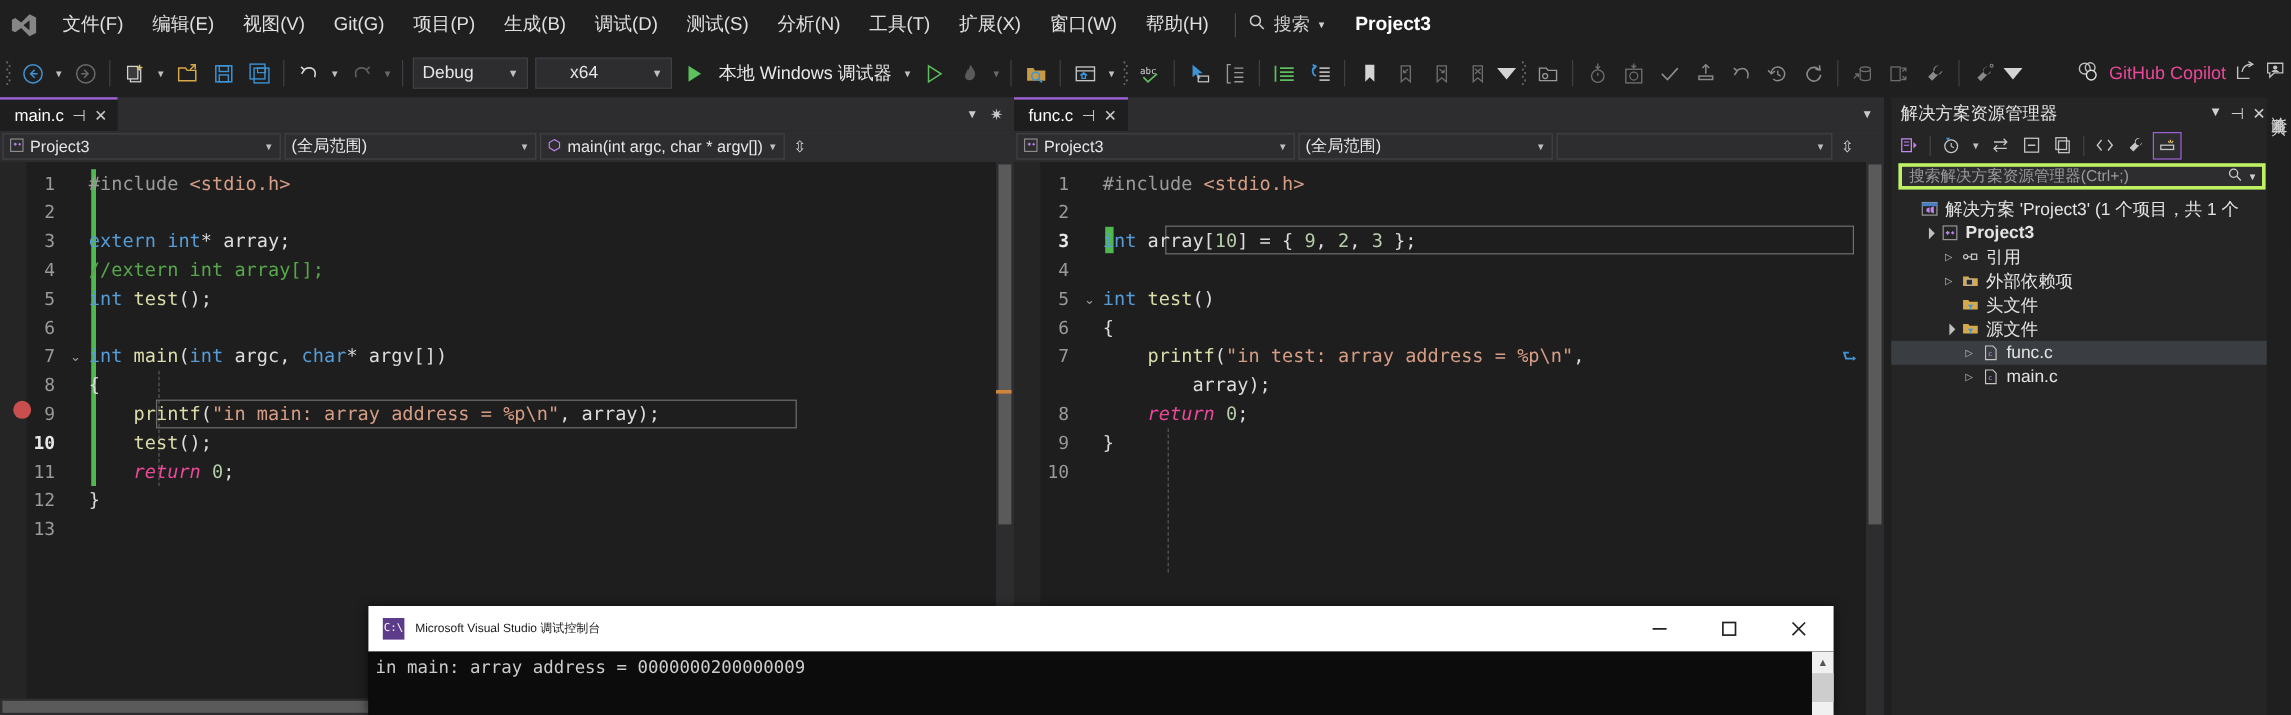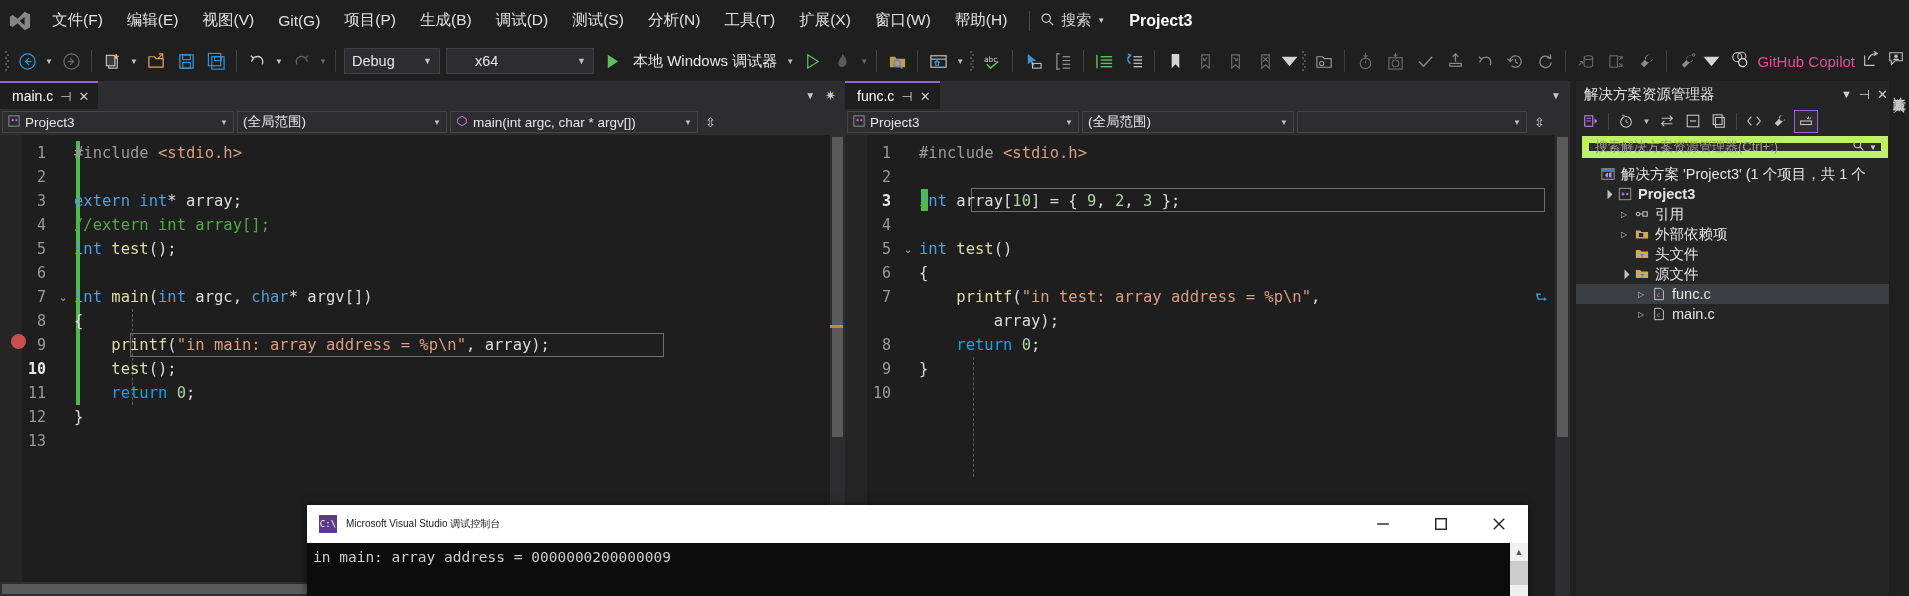--- a/index.html
+++ b/index.html
@@ -47,21 +47,21 @@
   .tb.small { min-width: 14px; }
   .tsep { width: 1px; height: 22px; background: #3f3f46; margin: 0 5px; }
   .combo {
     height: 26px; background: #2d2d30; border: 1px solid #3f3f46; color: #e6e6e6;
     font-size: 14.5px; display: flex; align-items: center; padding: 0 7px;
     margin: 0 3px; position: relative;
   }
   .combo .cval { flex: 1; white-space: nowrap; }
   .combo .carr { margin-left: 10px; color: #c0c0c0; font-size: 9px; }
   .combo.debug { width: 96px; }
-  .combo.plat { width: 148px; padding-left: 28px; }
+  .combo.plat { width: 114px; padding-left: 28px; }
   .run-label { color: #e8e8e8; font-size: 15px; white-space: nowrap; padding: 0 6px; }
   .copilot { display: flex; align-items: center; gap: 7px; margin-left: auto; padding-right: 4px; }
   .copilot-txt { color: #ec4899; font-size: 15px; white-space: nowrap; }
 
   
   .pane { position: absolute; top: 81px; background: #1e1e1e; }
   .pane-left  { left: 0;   width: 845px; height: 515px; }
   .pane-right { left: 845px; width: 725px; height: 515px; }
 
   .tabstrip { height: 28px; background: #2d2d30; display: flex; align-items: stretch; position: relative; }
@@ -101,21 +101,21 @@
   .ctext {
     font-family: "DejaVu Sans Mono", monospace; font-size: 15.5px; white-space: pre;
     color: #dcdcdc; padding-left: 4px;
   }
   .k   { color: #569cd6; }
   .pp  { color: #9b9b9b; }
   .str { color: #d69d85; }
   .cmt { color: #57a64a; }
   .fn  { color: #dcdcaa; }
   .num { color: #b5cea8; }
-  .kw2 { color: #0ea5e9; }
+  .kw2 { color: #ec4899; font-style: italic; }
   .ws  { color: #dcdcdc; }
   .guide { position: absolute; border-left: 1px dashed #5a5a5a; width: 0; }
   .cursor-line-box {
     position: absolute; border: 1px solid #6f6f6f; height: 24px; background: transparent;
   }
   .bp-dot {
     position: absolute; width: 15px; height: 15px; border-radius: 50%;
     background: #c94f4f; left: 11px;
   }
   .green-mark { position: absolute; width: 7px; height: 22px; background: #4fb84f; }
@@ -134,21 +134,21 @@
   .se-header { height: 26px; display: flex; align-items: center; padding: 0 4px 0 8px; }
   .se-title { color: #e4e4e4; font-size: 14.5px; white-space: nowrap; }
   .se-hicons { margin-left: auto; display: flex; align-items: center; gap: 7px; color: #d0d0d0; }
   .se-hicons span { font-size: 11px; }
   .se-toolbar { height: 28px; display: flex; align-items: center; gap: 2px; padding: 0 3px; }
   .setb { width: 24px; height: 23px; display: flex; align-items: center; justify-content: center; }
   .setb svg { width: 16px; height: 16px; }
   .setb.active { border: 1px solid #9c62d6; background: #2d2d30; }
   .se-sep { width: 1px; height: 17px; background: #444; margin: 0 3px; }
   .se-search {
-    height: 22px; margin: 1px 4px 3px 6px; background: #2d2d30; border: 7px solid #bef264;
+    height: 22px; margin: 1px 4px 3px 6px; background: #2d2d30; border: 3px solid #bef264;
     display: flex; align-items: center; padding: 0 4px 0 6px;
   }
   .se-search .sp { color: #9a9a9a; font-size: 13px; flex: 1; white-space: nowrap; }
   .se-search .si { color: #d0d0d0; font-size: 12px; }
   .tree { padding-top: 3px; font-size: 14.5px; color: #e4e4e4; }
   .trow { height: 20px; display: flex; align-items: center; white-space: nowrap; }
   .trow.sel { background: #3a3d41; }
   .tarrow { width: 16px; text-align: center; color: #c0c0c0; font-size: 8px; flex: none; }
   .ticon { width: 20px; display: flex; align-items: center; justify-content: center; flex: none; }
   .tlabel { padding-left: 3px; }
@@ -602,21 +602,21 @@
               <path d="M8.5 6 L11 6 M9.75 4.8 L9.75 7.2" stroke="#c586f0" stroke-width="1"></path>
             </svg>
         </span>
         <span class="nval">Project3</span>
         <span class="narr">▼</span>
       </div>
       <div class="navcombo" style="width:210px;">
         <span class="nval">(全局范围)</span>
         <span class="narr">▼</span>
       </div>
-      <div class="navcombo" style="width:248px;">
+      <div class="navcombo" style="width:204px;">
         <span>
           <svg viewBox="0 0 14 14" width="12" height="12">
               <path d="M7 1.5 L12 4.5 L12 9.5 L7 12.5 L2 9.5 L2 4.5 Z" fill="none" stroke="#c586f0" stroke-width="1.1"></path>
             </svg>
         </span>
         <span class="nval">main(int argc, char * argv[])</span>
         <span class="narr">▼</span>
       </div>
       <div class="navdiv">⇳</div>
     </div>

